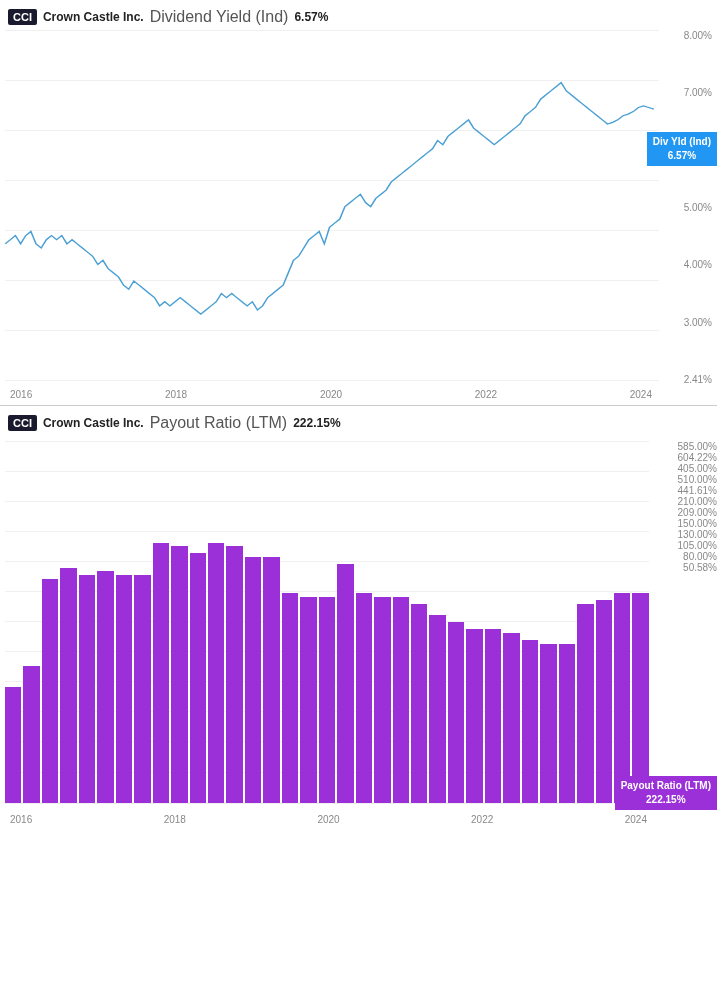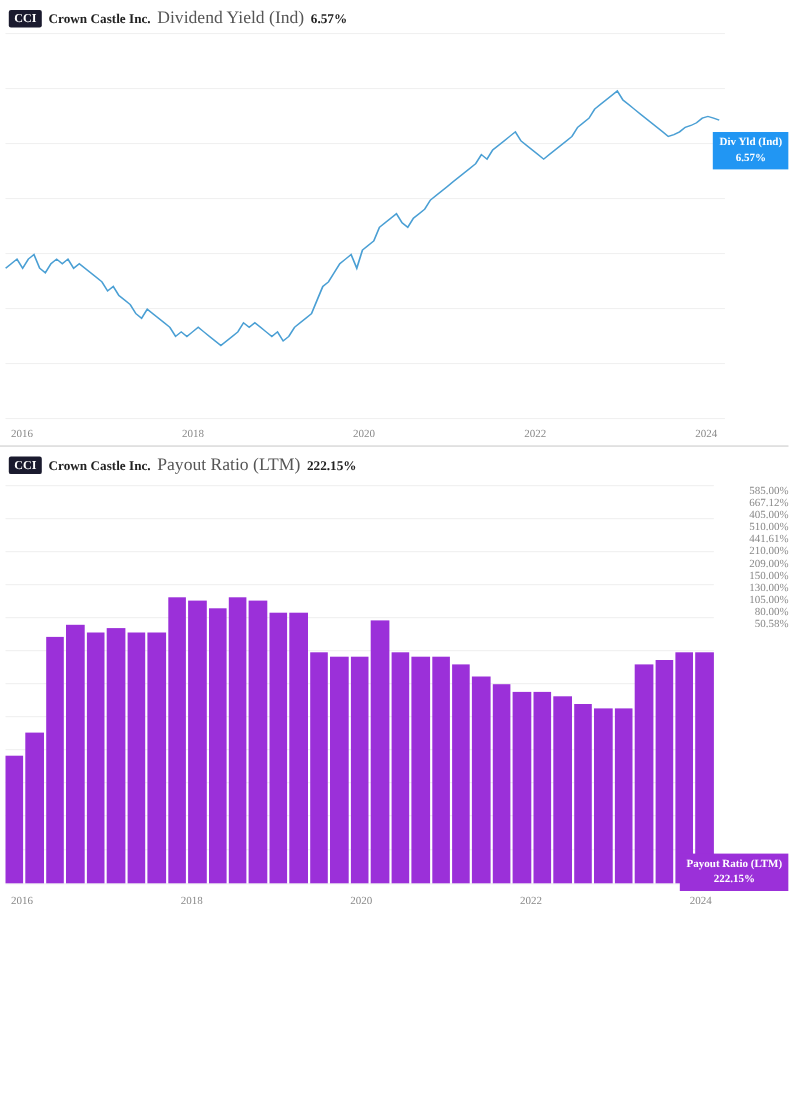--- a/index.html
+++ b/index.html
@@ -10,21 +10,20 @@
       font-family: Arial, sans-serif;
       overflow: hidden;
     }
 
     .chart-container {
       width: 717px;
       height: 833px;
       display: flex;
       flex-direction: column;
       background: #fff;
-      font-family: Liberation Serif, serif;
     }
 
     
     .top-chart {
       position: relative;
       width: 100%;
       height: 490px;
       border-bottom: 1px solid #ccc;
       overflow: hidden;
     }
@@ -82,21 +81,21 @@
     .y-label {
       font-size: 10px;
       color: #888;
       text-align: right;
     }
 
     
     .label-box-top {
       position: absolute;
       right: 0;
-      top: 120px;
+      top: 132px;
       background: #2196f3;
       color: #fff;
       font-size: 10px;
       font-weight: bold;
       padding: 3px 6px;
       text-align: center;
       z-index: 20;
       line-height: 1.4;
     }
 
@@ -380,20 +379,29 @@
             610,138
             615,135
             620,130
             625,128
             630,130
             635,132
           "></polyline>
       </svg>
     </div>
 
+    <div class="y-axis-top">
+      <span class="y-label">8.00%</span>
+      <span class="y-label">7.00%</span>
+      <span class="y-label">6.00%</span>
+      <span class="y-label">5.00%</span>
+      <span class="y-label">4.00%</span>
+      <span class="y-label">3.00%</span>
+      <span class="y-label">2.41%</span>
+    </div>
 
     <div class="label-box-top">
       <div>Div Yld (Ind)</div>
       <div>6.57%</div>
     </div>
 
     <div class="x-axis">
       <span class="x-label">2016</span>
       <span class="x-label">2018</span>
       <span class="x-label">2020</span>
@@ -461,21 +469,21 @@
         <div class="bar" style="height: 44%;"></div>
         <div class="bar" style="height: 44%;"></div>
         <div class="bar" style="height: 55%;"></div>
         <div class="bar" style="height: 56%;"></div>
         <div class="bar" style="height: 58%;"></div>
         <div class="bar" style="height: 58%;"></div>
       </div>
 
     <div class="y-axis-bottom">
       <span class="y-label">585.00%</span>
-      <span class="y-label">667.12%</span>
+      <span class="y-label">604.22%</span>
       <span class="y-label">405.00%</span>
       <span class="y-label">510.00%</span>
       <span class="y-label">441.61%</span>
       <span class="y-label">210.00%</span>
       <span class="y-label">209.00%</span>
       <span class="y-label">150.00%</span>
       <span class="y-label">130.00%</span>
       <span class="y-label">105.00%</span>
       <span class="y-label">80.00%</span>
       <span class="y-label">50.58%</span>

